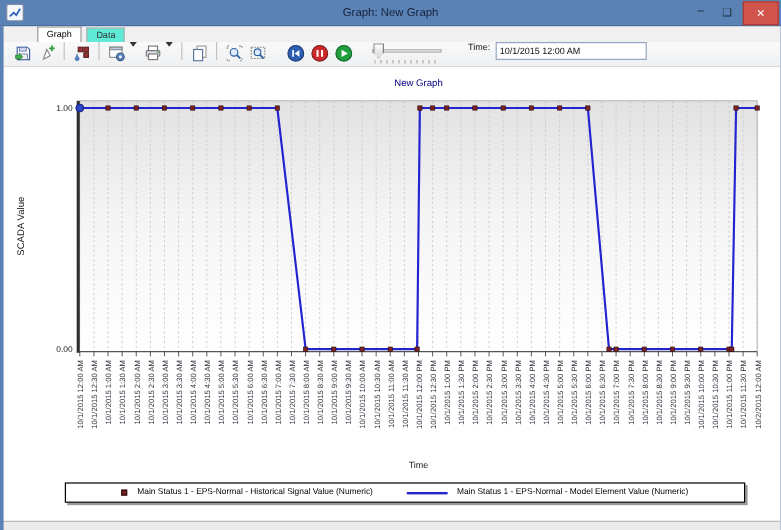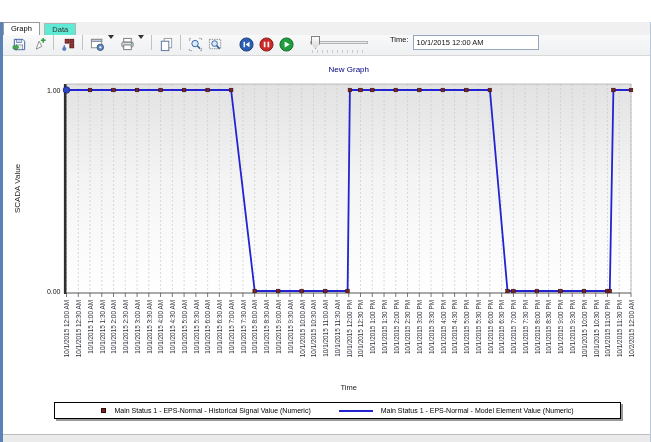--- a/index.html
+++ b/index.html
@@ -15,21 +15,21 @@
   .win-btn{position:absolute;top:0;height:21px;line-height:20px;text-align:center;font-size:10px;color:#1c2533;cursor:default;}
   .btn-min{right:58px;width:18px;}
   .btn-max{right:36px;width:18px;font-size:9px;}
   .btn-close{right:2px;top:1px;width:30px;height:20px;background:#d0544b;border:1px solid #a83a33;color:#fff;font-size:9px;line-height:18px;}
   .frame-left{position:absolute;left:0;top:22px;width:3px;height:420px;background:#5b82b5;z-index:9;}
   .frame-right{position:absolute;right:0;top:22px;width:1px;height:420px;background:#b9c7dd;z-index:9;}
   .frame-bottom{position:absolute;left:0;top:434px;width:651px;height:8px;background:#ebebeb;border-top:1px solid #bdbdbd;z-index:8;}
   
   .tabstrip{position:absolute;left:3px;top:22px;right:1px;height:13px;background:#f0f0f0;}
   .tab{display:inline-block;font-size:7.5px;padding:1px 7px 0 7px;height:13px;vertical-align:top;}
-  .tab.active{background:#fff;border:1px solid #9a9a9a;border-bottom:none;position:relative;z-index:2;}
+  .tab.active{background:#fff;border:1px solid #9a9a9a;border-bottom:none;position:relative;z-index:2;margin-left:28px;}
   .tab.inactive{background:#5eead4;border:1px solid #b3b3b3;border-bottom:1px solid #9a9a9a;height:28px;margin-top:1px;color:#333;}
   
   .toolbar{position:absolute;left:3px;top:35px;right:1px;height:21px;background:linear-gradient(#f9f9f9,#eef0f2);border-bottom:1px solid #d8d8d8;display:flex;align-items:flex-start;padding-left:6px;}
   .tbtn{width:18px;height:18px;display:flex;align-items:center;justify-content:center;margin:0 1px;}
   .tbtn svg{width:15px;height:15px;}
   .tsep{width:1px;height:15px;background:#c2c2c2;margin:0 4px;}
   .caret{width:0;height:0;border-left:3px solid transparent;border-right:3px solid transparent;border-top:4px solid #333;margin:0 3px 0 1px;}
   .slider{position:relative;width:58px;height:18px;margin-left:14px;}
   .slider-track{position:absolute;left:0;top:6px;width:58px;height:3px;background:#eaeaea;border:1px solid #b5b5b5;}
   .slider-thumb{position:absolute;left:1px;top:1px;width:9px;height:13px;background:linear-gradient(#fcfcfc,#d8d8d8);border:1px solid #808080;clip-path:polygon(0 0,100% 0,100% 62%,50% 100%,0 62%);}
@@ -44,20 +44,32 @@
   .legend-item{display:flex;align-items:center;margin:0 14px;}
   .legend-marker{width:5px;height:5px;background:#7b2222;border:1px solid #2a0a0a;margin-right:8px;}
   .legend-line{width:34px;height:0;border-top:2px solid #2323d0;margin-right:8px;}
   .legend-text{font-size:7px;color:#000;white-space:nowrap;}
 </style>
 </head>
 <body>
 
 <div class="window">
 
+  <div class="titlebar">
+    <span class="titlebar-icon">
+      <svg viewBox="0 0 14 14">
+          <rect x="0.5" y="0.5" width="13" height="13" rx="1.5" fill="#f4f7fb" stroke="#7a8aa5"></rect>
+          <path d="M3 10l3-3 2 2 3-5" stroke="#2b5fb4" fill="none" stroke-width="1.3"></path>
+        </svg>
+    </span>
+    <span class="titlebar-text">Graph: New Graph</span>
+    <span class="win-btn btn-min">–</span>
+    <span class="win-btn btn-max">❑</span>
+    <span class="win-btn btn-close">✕</span>
+  </div>
   <div class="frame-left"></div>
   <div class="frame-right"></div>
   <div class="frame-bottom"></div>
 
   <div class="tabstrip">
     <div class="tab active">Graph</div>
     <div class="tab inactive">Data</div>
   </div>
 
   <div class="toolbar">

